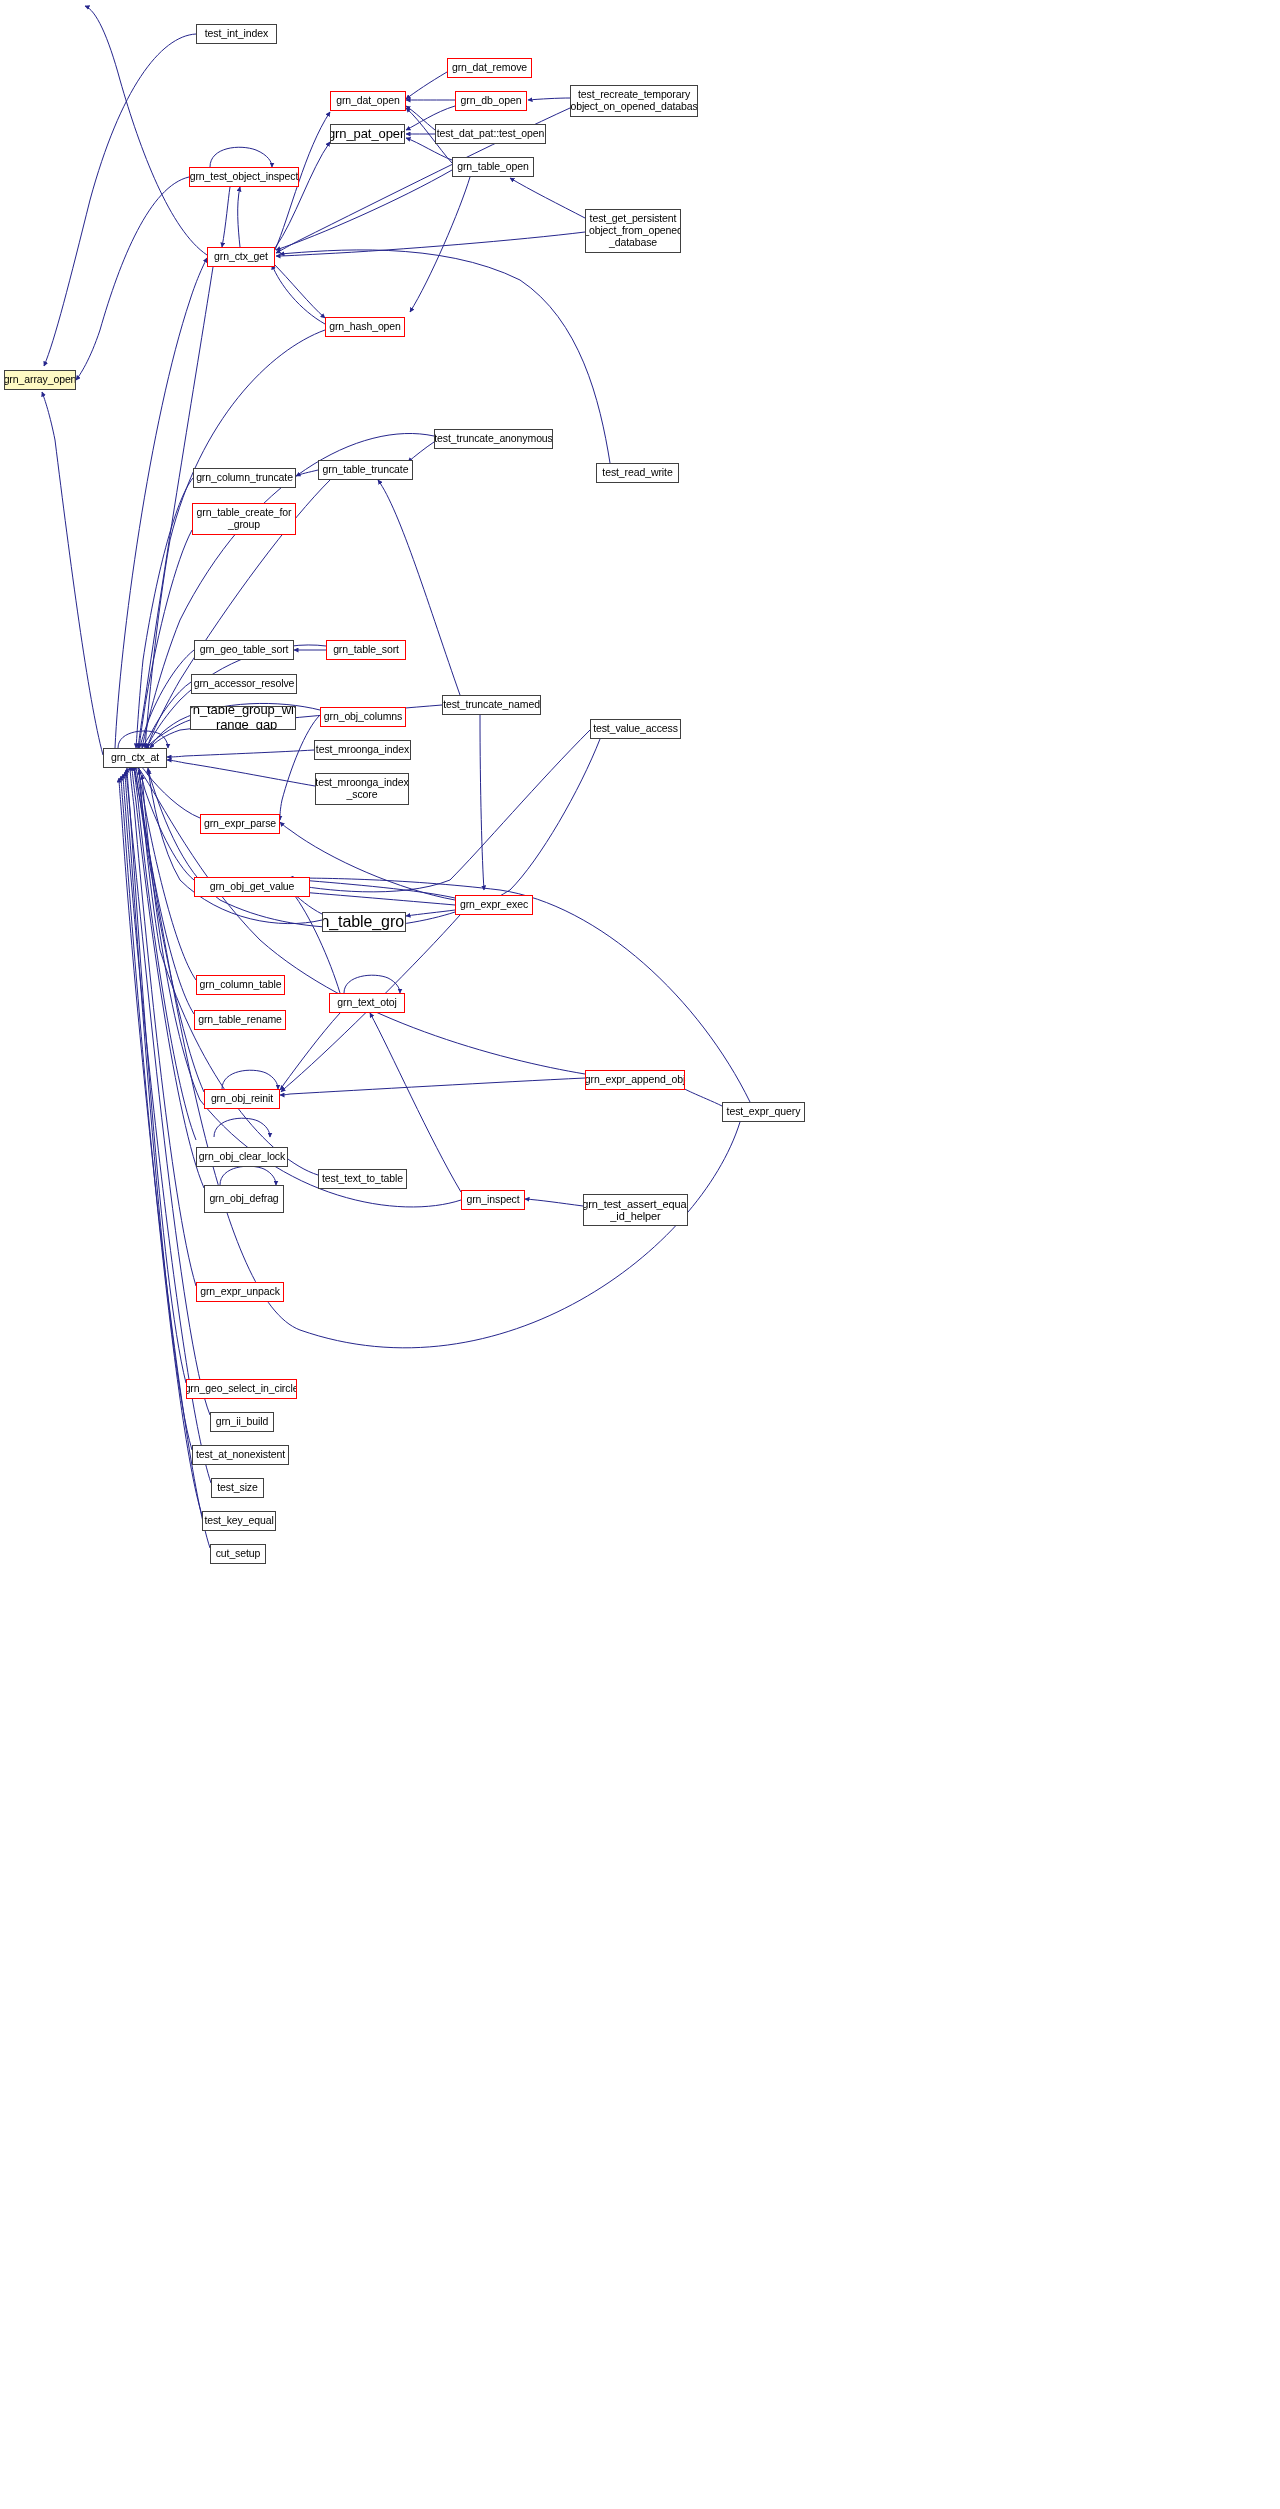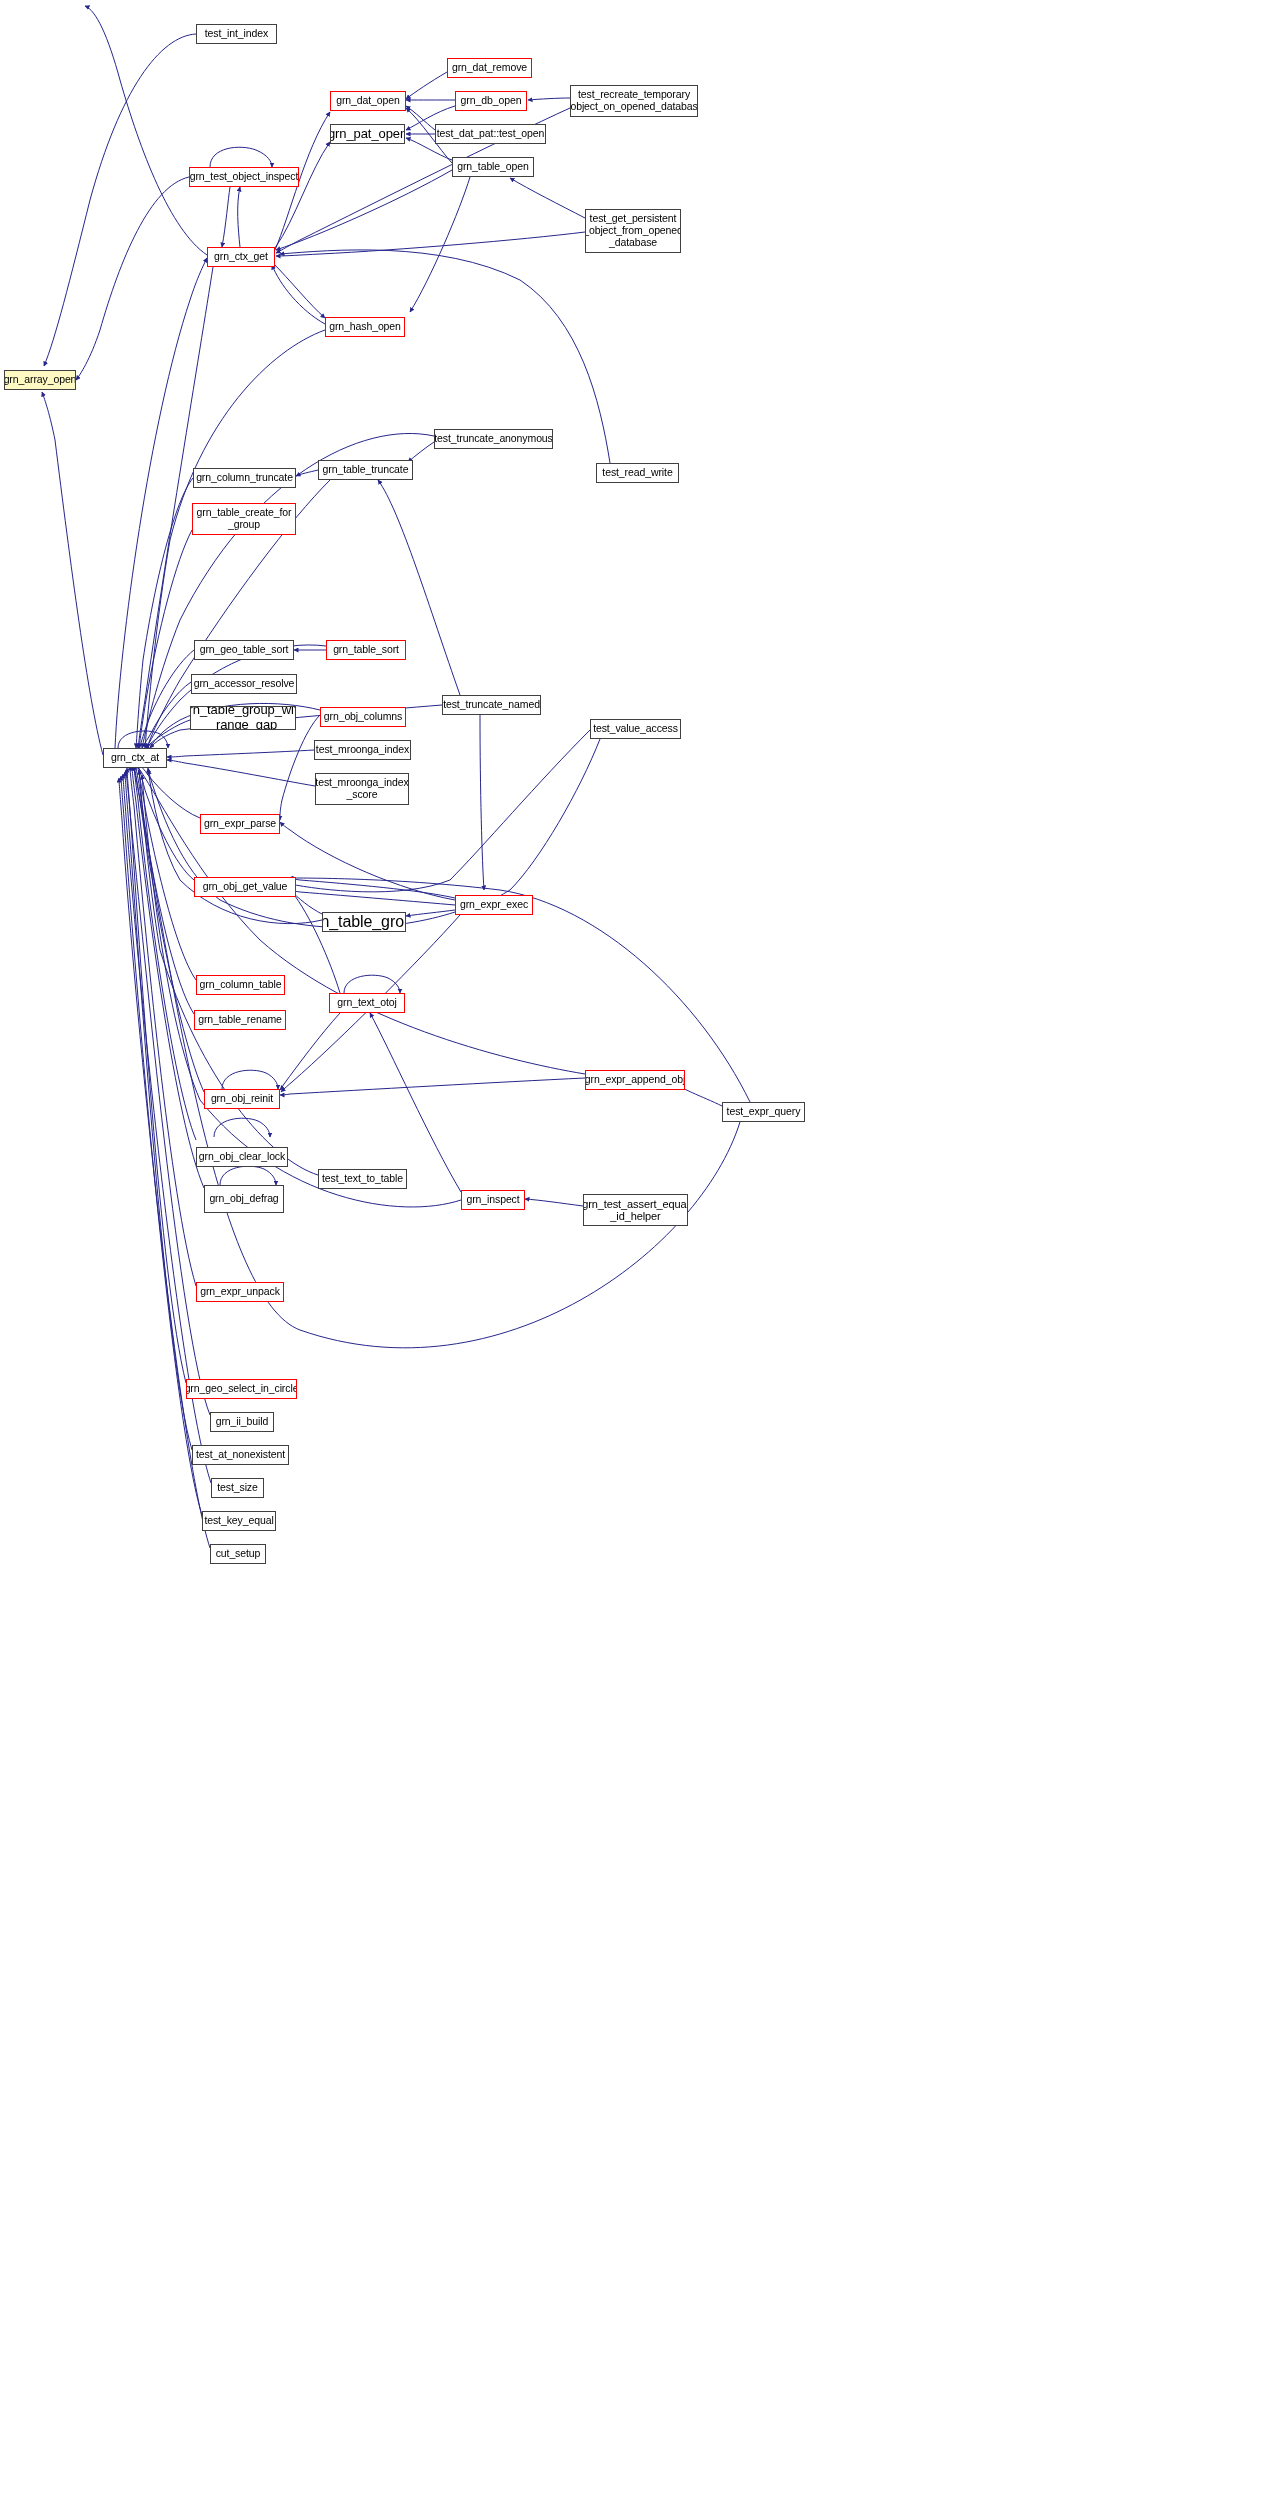--- a/index.html
+++ b/index.html
@@ -185,21 +185,21 @@
       <div class="gnode normal" style="left: 590px; top: 719px; width: 91px; height: 20px; font-size: 10.5px;"><span class="node-label">test_value_access</span></div>
       <div class="gnode normal" style="left: 191px; top: 674px; width: 106px; height: 20px; font-size: 10.5px;"><span class="node-label">grn_accessor_resolve</span></div>
       <div class="gnode normal" style="left: 190px; top: 706px; width: 106px; height: 24px; font-size: 13px;"><span class="node-label">grn_table_group_with
 _range_gap</span></div>
       <div class="gnode red" style="left: 320px; top: 707px; width: 86px; height: 20px; font-size: 10.5px;"><span class="node-label">grn_obj_columns</span></div>
       <div class="gnode normal" style="left: 314px; top: 740px; width: 97px; height: 20px; font-size: 10.5px;"><span class="node-label">test_mroonga_index</span></div>
       <div class="gnode normal" style="left: 103px; top: 748px; width: 64px; height: 20px; font-size: 10.5px;"><span class="node-label">grn_ctx_at</span></div>
       <div class="gnode normal" style="left: 315px; top: 773px; width: 94px; height: 32px; font-size: 10.5px;"><span class="node-label">test_mroonga_index
 _score</span></div>
       <div class="gnode red" style="left: 200px; top: 814px; width: 80px; height: 20px; font-size: 10.5px;"><span class="node-label">grn_expr_parse</span></div>
-      <div class="gnode red" style="left: 194px; top: 877px; width: 102px; height: 20px; font-size: 10.5px;"><span class="node-label">grn_obj_get_value</span></div>
+      <div class="gnode red" style="left: 194px; top: 877px; width: 116px; height: 20px; font-size: 10.5px;"><span class="node-label">grn_obj_get_value</span></div>
       <div class="gnode red" style="left: 455px; top: 895px; width: 78px; height: 20px; font-size: 10.5px;"><span class="node-label">grn_expr_exec</span></div>
       <div class="gnode normal" style="left: 322px; top: 912px; width: 84px; height: 20px; font-size: 16px;"><span class="node-label">grn_table_group</span></div>
       <div class="gnode red" style="left: 196px; top: 975px; width: 89px; height: 20px; font-size: 10.5px;"><span class="node-label">grn_column_table</span></div>
       <div class="gnode red" style="left: 329px; top: 993px; width: 76px; height: 20px; font-size: 10.5px;"><span class="node-label">grn_text_otoj</span></div>
       <div class="gnode red" style="left: 194px; top: 1010px; width: 92px; height: 20px; font-size: 10.5px;"><span class="node-label">grn_table_rename</span></div>
       <div class="gnode red" style="left: 585px; top: 1070px; width: 100px; height: 20px; font-size: 10.5px;"><span class="node-label">grn_expr_append_obj</span></div>
       <div class="gnode normal" style="left: 722px; top: 1102px; width: 83px; height: 20px; font-size: 10.5px;"><span class="node-label">test_expr_query</span></div>
       <div class="gnode red" style="left: 204px; top: 1089px; width: 76px; height: 20px; font-size: 10.5px;"><span class="node-label">grn_obj_reinit</span></div>
       <div class="gnode normal" style="left: 196px; top: 1137px; width: 92px; height: 20px; font-size: 10.5px; margin-top: 10px;"><span class="node-label">grn_obj_clear_lock</span></div>
       <div class="gnode normal" style="left: 318px; top: 1169px; width: 89px; height: 20px; font-size: 10.5px;"><span class="node-label">test_text_to_table</span></div>

